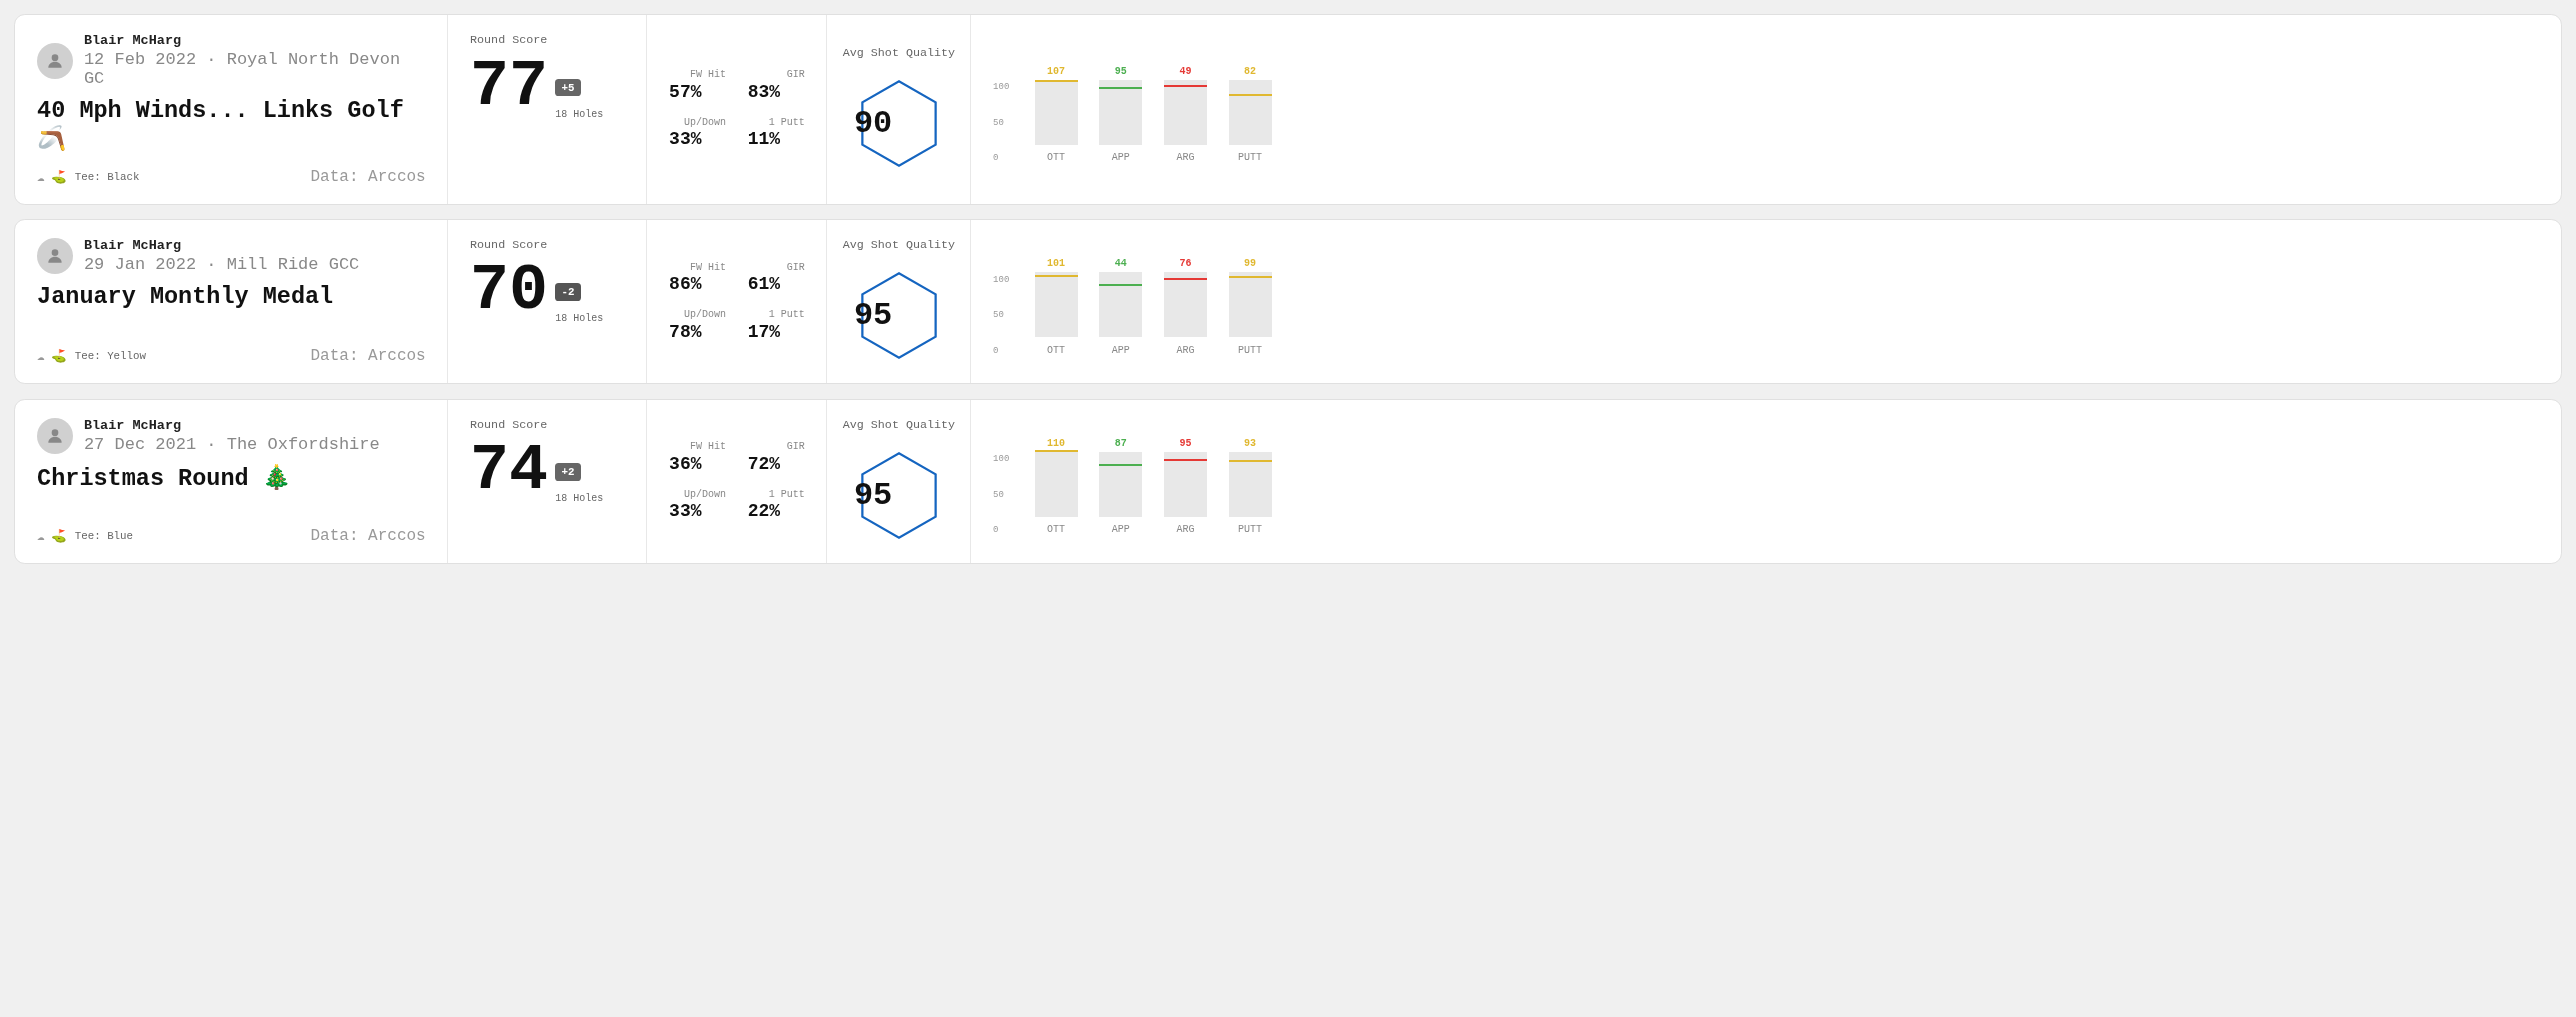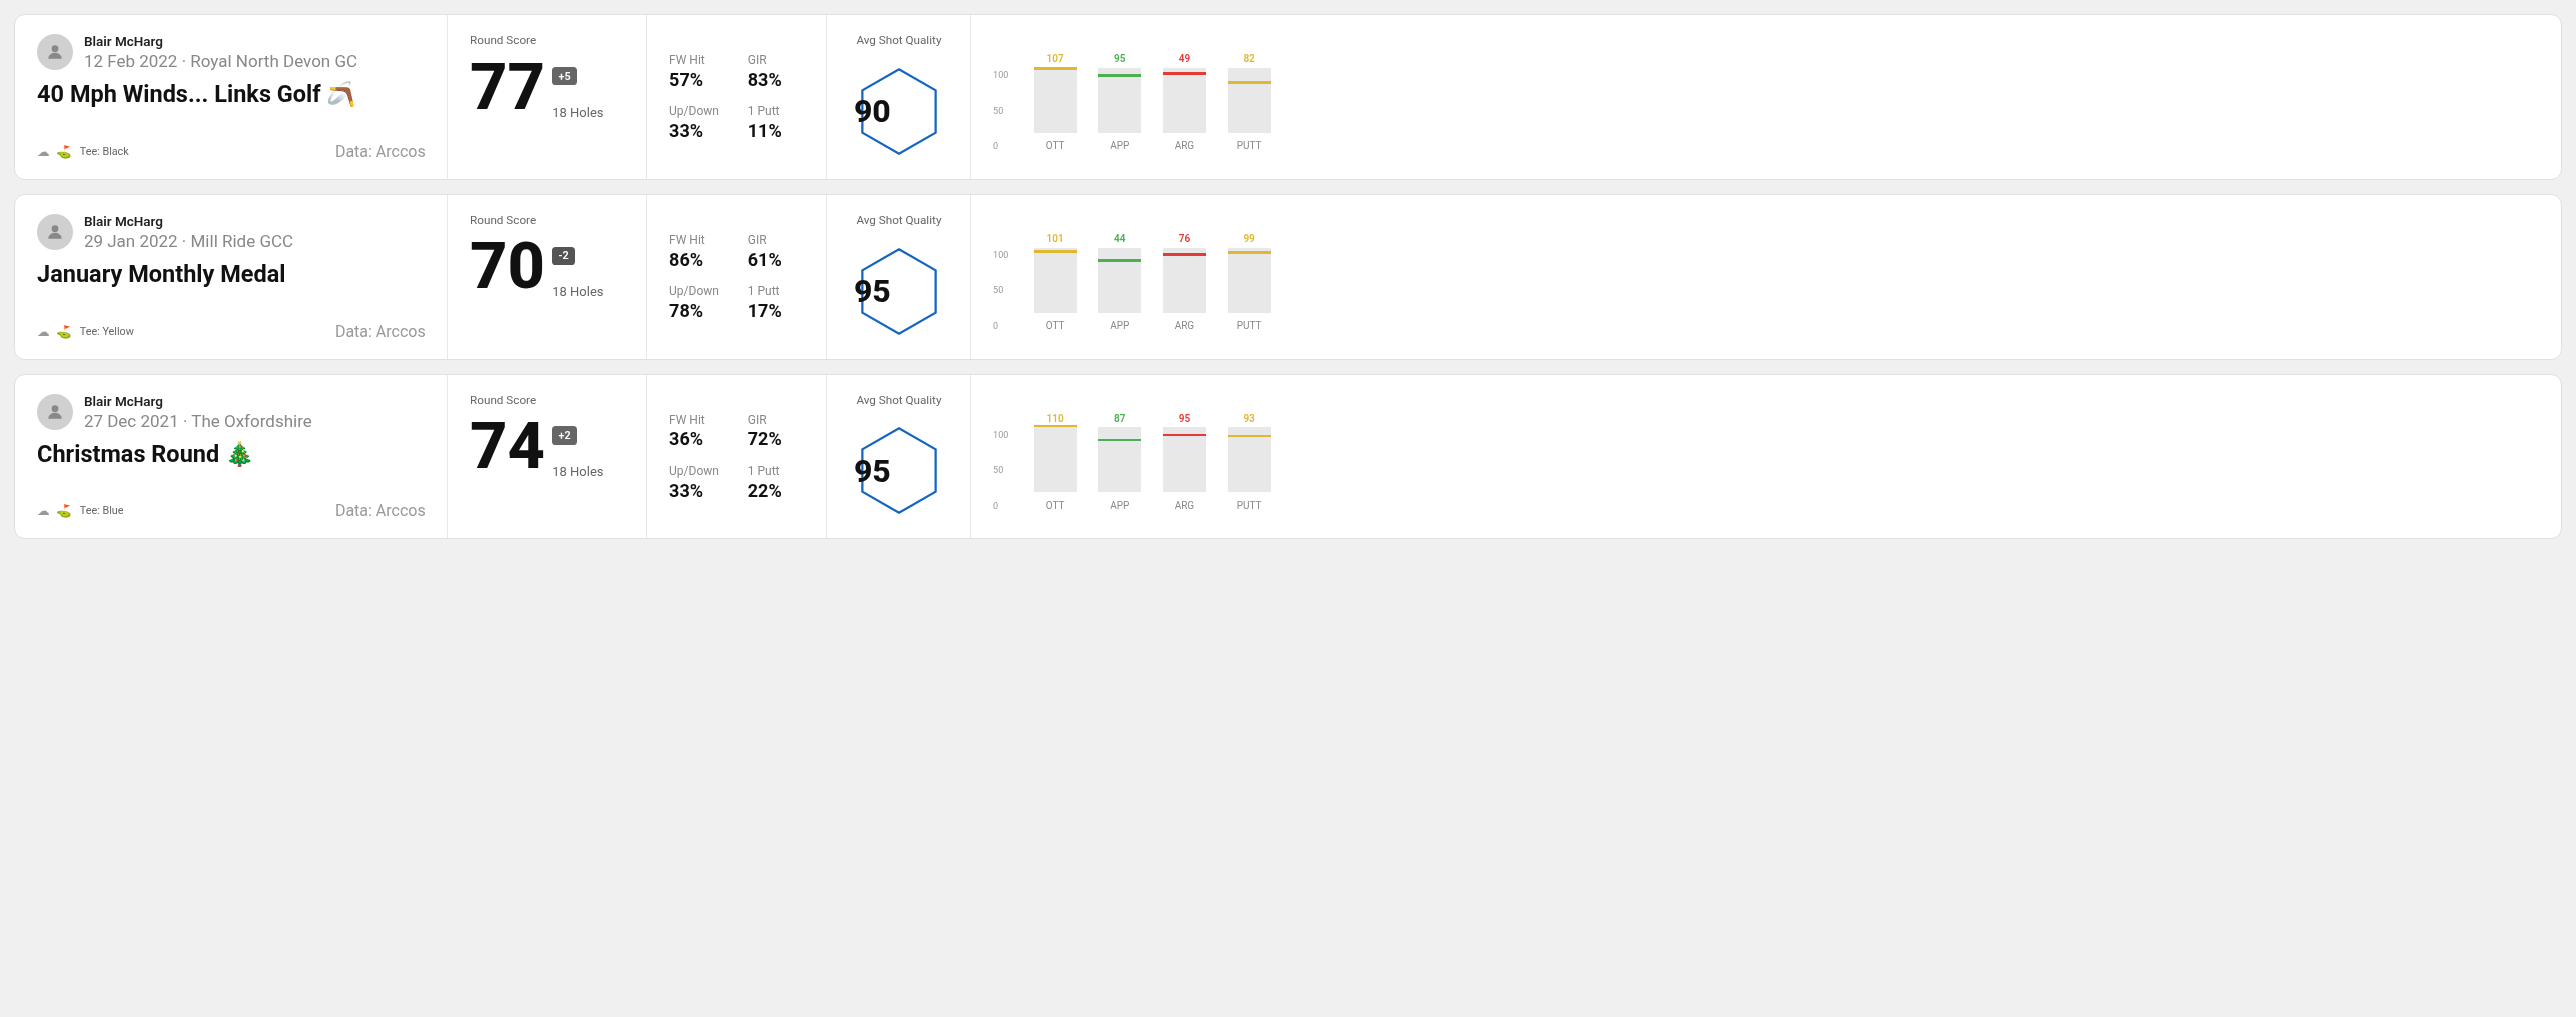--- a/index.html
+++ b/index.html
@@ -10,20 +10,21 @@
       min-width: 1263px;
     }
     .round-card {
       background: #fff;
       border-radius: 10.8px;
       border: 0.9px solid #e0e0e0;
       margin-bottom: 14.4px;
       display: flex;
       align-items: stretch;
       overflow: hidden;
+      font-family: Liberation Mono, monospace;
     }
     .card-left {
       flex: 0 0 433px;
       padding: 18px 21.7px;
       border-right: 0.9px solid #e8e8e8;
       display: flex;
       flex-direction: column;
       justify-content: space-between;
     }
     .player-info {
@@ -113,42 +114,43 @@
       color: #fff;
       font-size: 10.8px;
       font-weight: 600;
       padding: 2.7px 6.3px;
       border-radius: 3.6px;
       margin-bottom: 3.6px;
     }
     .score-badge.over { background: #666; }
     .score-badge.under { background: #555; }
     .holes-label {
-      font-size: 13px;
+      font-size: 10px;
       color: #666;
-      margin-top: 14px;
+      margin-top: 7px;
     }
     .card-stats {
       flex: 0 0 180px;
       padding: 18px 21.7px;
       border-right: 0.9px solid #e8e8e8;
       display: flex;
       flex-direction: column;
       justify-content: center;
     }
     .stats-grid {
       display: grid;
       grid-template-columns: 1fr 1fr;
       gap: 14.4px 21.7px;
     }
     .stat-item {}
     .stat-label {
-      font-size: 12px;
+      font-size: 10px;
       color: #888;
       margin-bottom: 1.8px;
+      text-align: right;
     }
     .stat-value {
       font-size: 18px;
       font-weight: 700;
       color: #111;
     }
     .card-quality {
       flex: 0 0 144px;
       padding: 18px 14.4px;
       border-right: 0.9px solid #e8e8e8;

